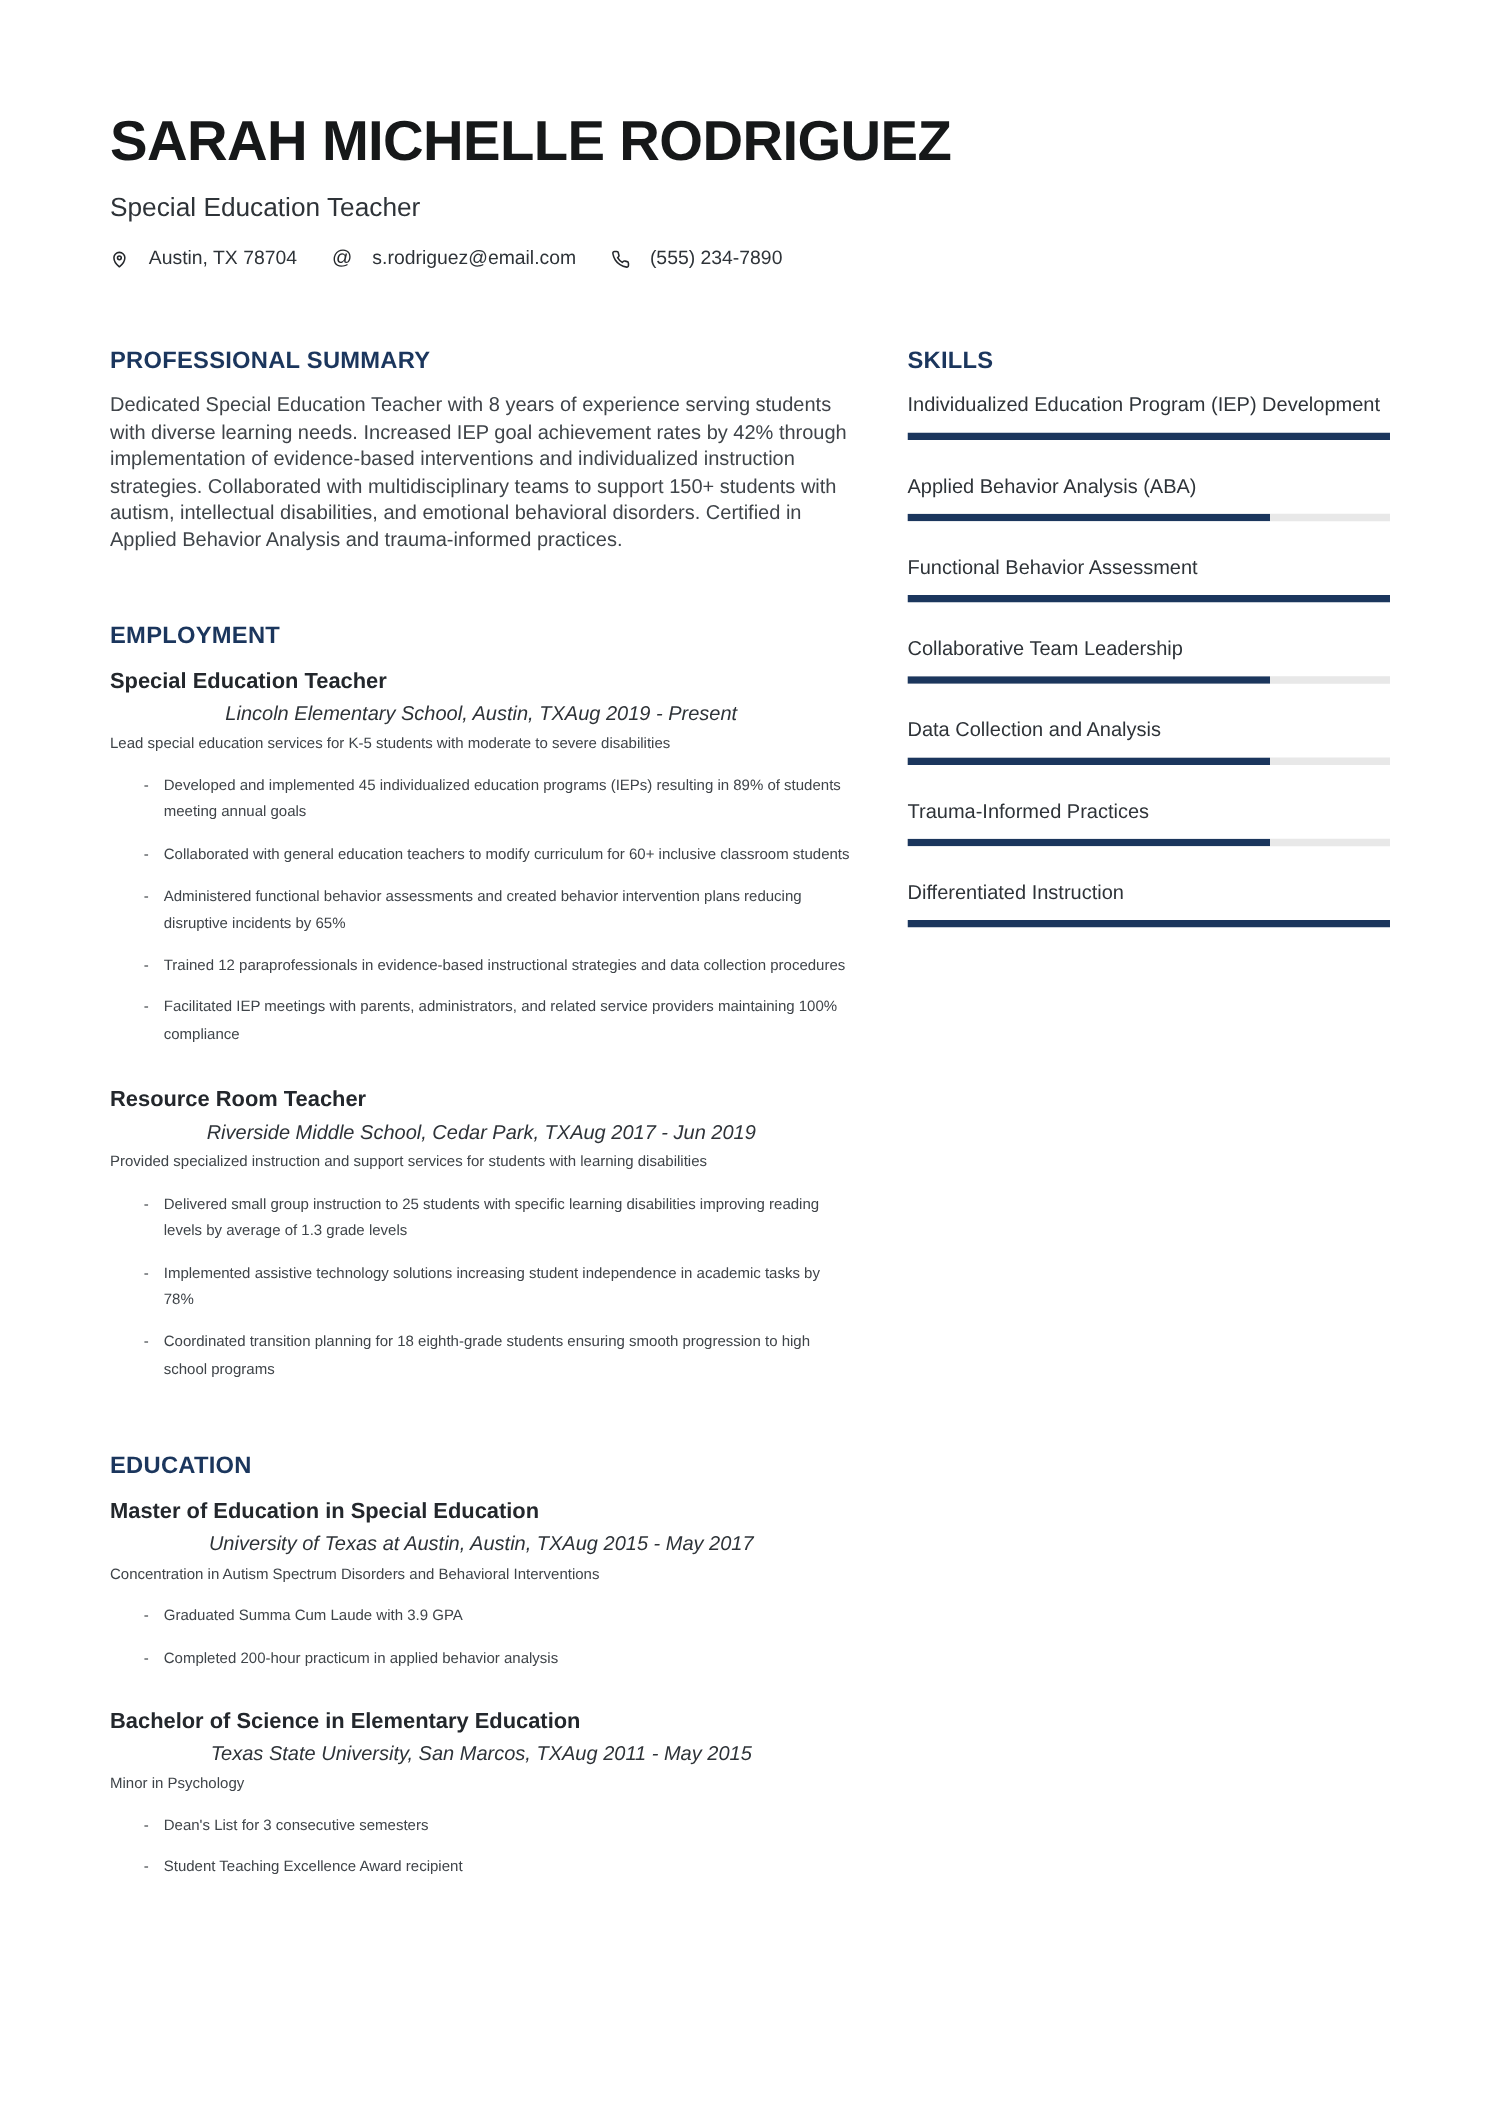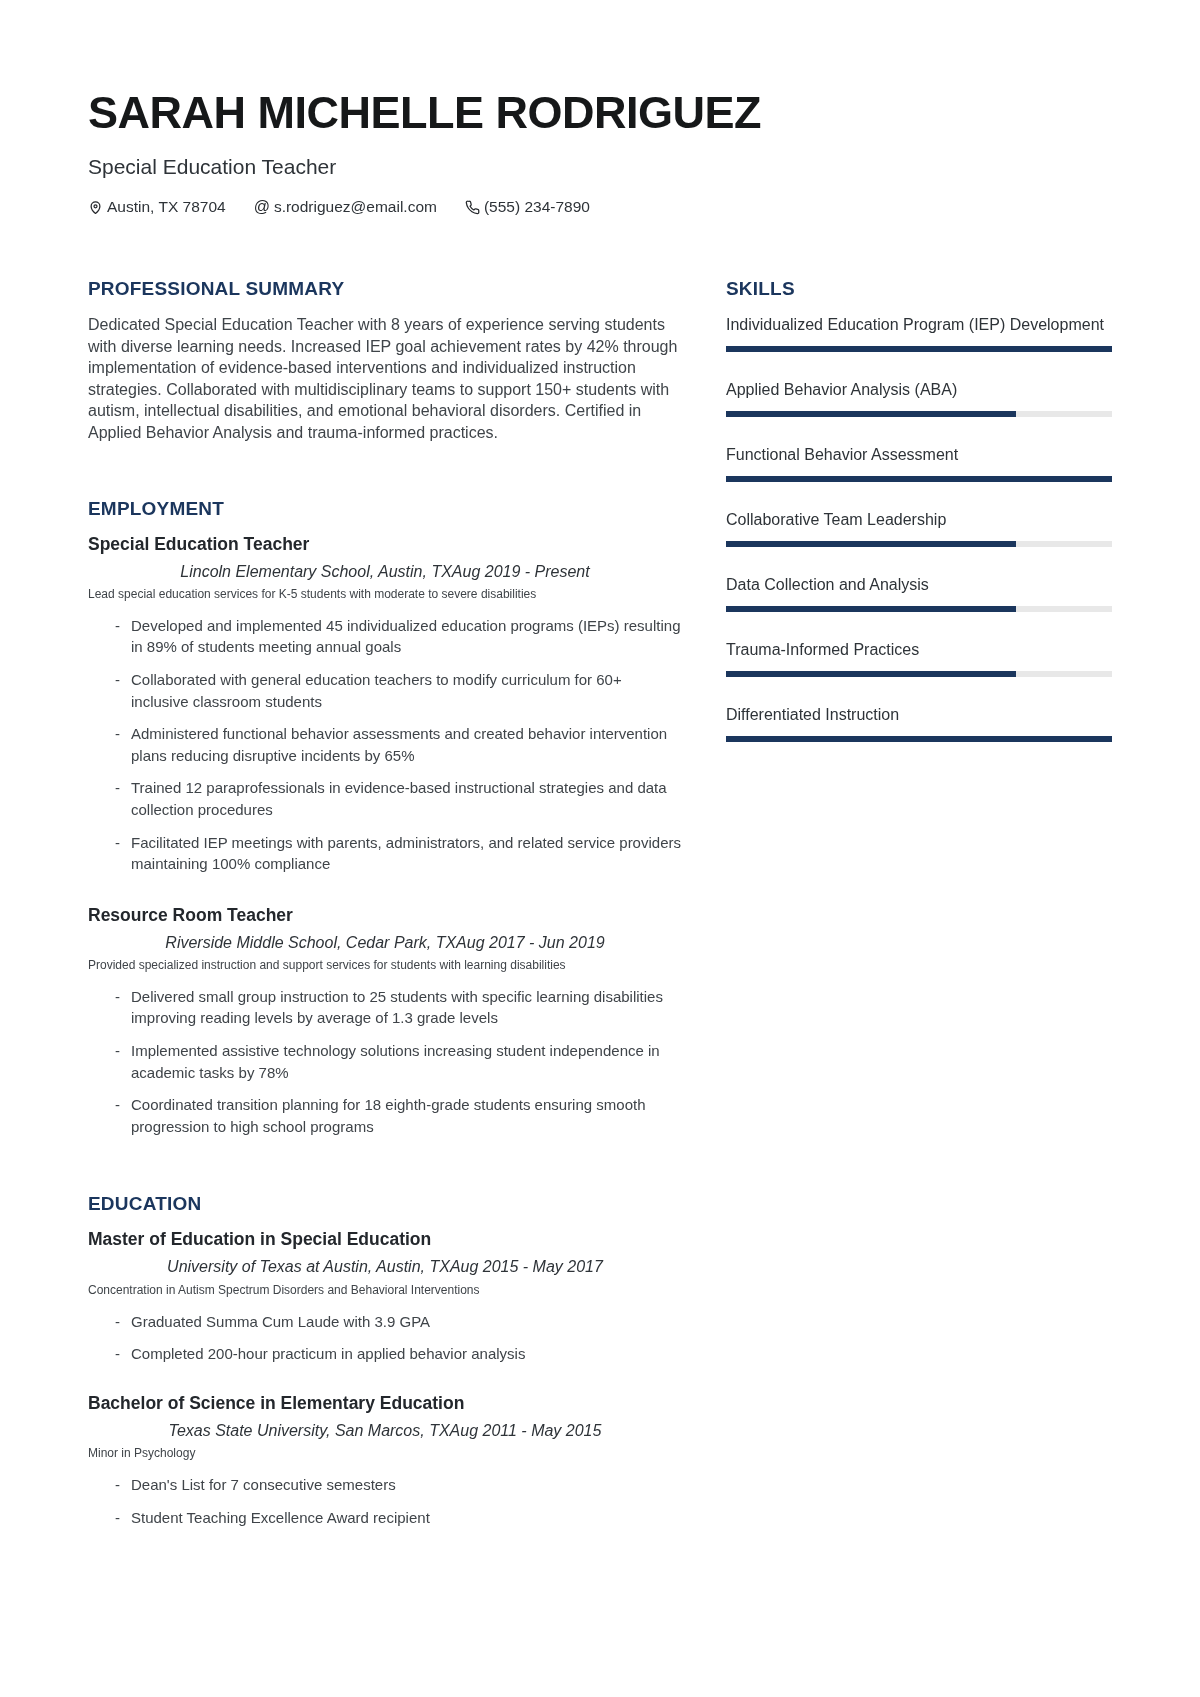--- a/index.html
+++ b/index.html
@@ -12,21 +12,21 @@
     --mid-text:#2e3338;
   }
   *{box-sizing:border-box;}
   body{margin:0;background:#ffffff;font-family:"Liberation Sans",sans-serif;color:var(--body-text);}
   .page{width:1200px;min-height:1697px;background:#ffffff;padding:90px 88px 60px;margin:0 auto;}
 
   
   .name{margin:0;font-size:45px;font-weight:700;letter-spacing:-0.5px;color:var(--name-text);line-height:1.0;}
   .candidate-title{margin-top:20px;font-size:21px;color:var(--mid-text);}
   .contact-row{margin-top:19px;display:flex;align-items:center;gap:28px;font-size:15.5px;color:var(--mid-text);}
-  .contact-item{display:inline-flex;gap:4px;white-space:nowrap;}
+  .contact-item{display:inline-flex;gap:16px;white-space:nowrap;}
   .contact-item .icon{display:inline-flex;align-items:center;justify-content:center;color:#25282c;}
   .at-icon{font-size:16px;font-weight:400;line-height:1;}
 
   
   .columns{display:flex;gap:44px;margin-top:62px;align-items:flex-start;}
   .main-col{flex:0 0 594px;max-width:594px;}
   .side-col{flex:1;min-width:0;}
 
   .section-heading{font-size:19px;font-weight:700;color:var(--heading-navy);letter-spacing:0.2px;margin:0 0 14px;}
   .summary-text{font-size:16px;line-height:21.6px;margin:0;}
@@ -34,21 +34,21 @@
   .section-employment{margin-top:54px;}
   .section-education{margin-top:56px;}
 
   .job + .job{margin-top:30px;}
   .degree + .degree{margin-top:28px;}
   .entry-title{font-size:17.5px;font-weight:700;color:var(--dark-text);margin:0 0 6px;}
   .meta-row{display:flex;justify-content:center;align-items:baseline;font-size:16px;line-height:21.6px;color:var(--mid-text);font-style:italic;}
   .dates{white-space:nowrap;}
   .lead{font-size:12px;line-height:21.6px;margin-top:2px;}
   .bullets{margin-top:9px;}
-  .bullet{position:relative;padding-left:43px;font-size:15px;line-height:21.6px;margin-bottom:11px;}
+  .bullet{position:relative;padding-left:43px;font-size:12px;line-height:21.6px;margin-bottom:11px;margin-top:12px;}
   .bullet:last-child{margin-bottom:0;}
   .bullet::before{content:"-";position:absolute;left:27px;top:0;color:var(--body-text);}
 
   
   .skill{margin-bottom:27px;}
   .skill-label{font-size:16px;line-height:22px;color:var(--mid-text);}
   .skill-bar{margin-top:10px;height:6px;background:var(--bar-track);position:relative;overflow:hidden;}
   .skill-fill{height:100%;width:0;background:var(--bar-fill);}
 </style>
 </head>
@@ -144,21 +144,21 @@
         </div>
 
         <div class="degree">
           <h3 class="entry-title">Bachelor of Science in Elementary Education</h3>
           <div class="meta-row">
             <span class="company">Texas State University, San Marcos, TX</span>
             <span class="dates">Aug 2011 - May 2015</span>
           </div>
           <div class="lead">Minor in Psychology</div>
           <div class="bullets">
-            <div class="bullet">Dean's List for 7 consecutive semesters</div>
+            <div class="bullet">Dean's List for 3 consecutive semesters</div>
             <div class="bullet">Student Teaching Excellence Award recipient</div>
           </div>
         </div>
       </section>
 
     </div>
 
     <aside class="side-col">
       <h2 class="section-heading">SKILLS</h2>
 

